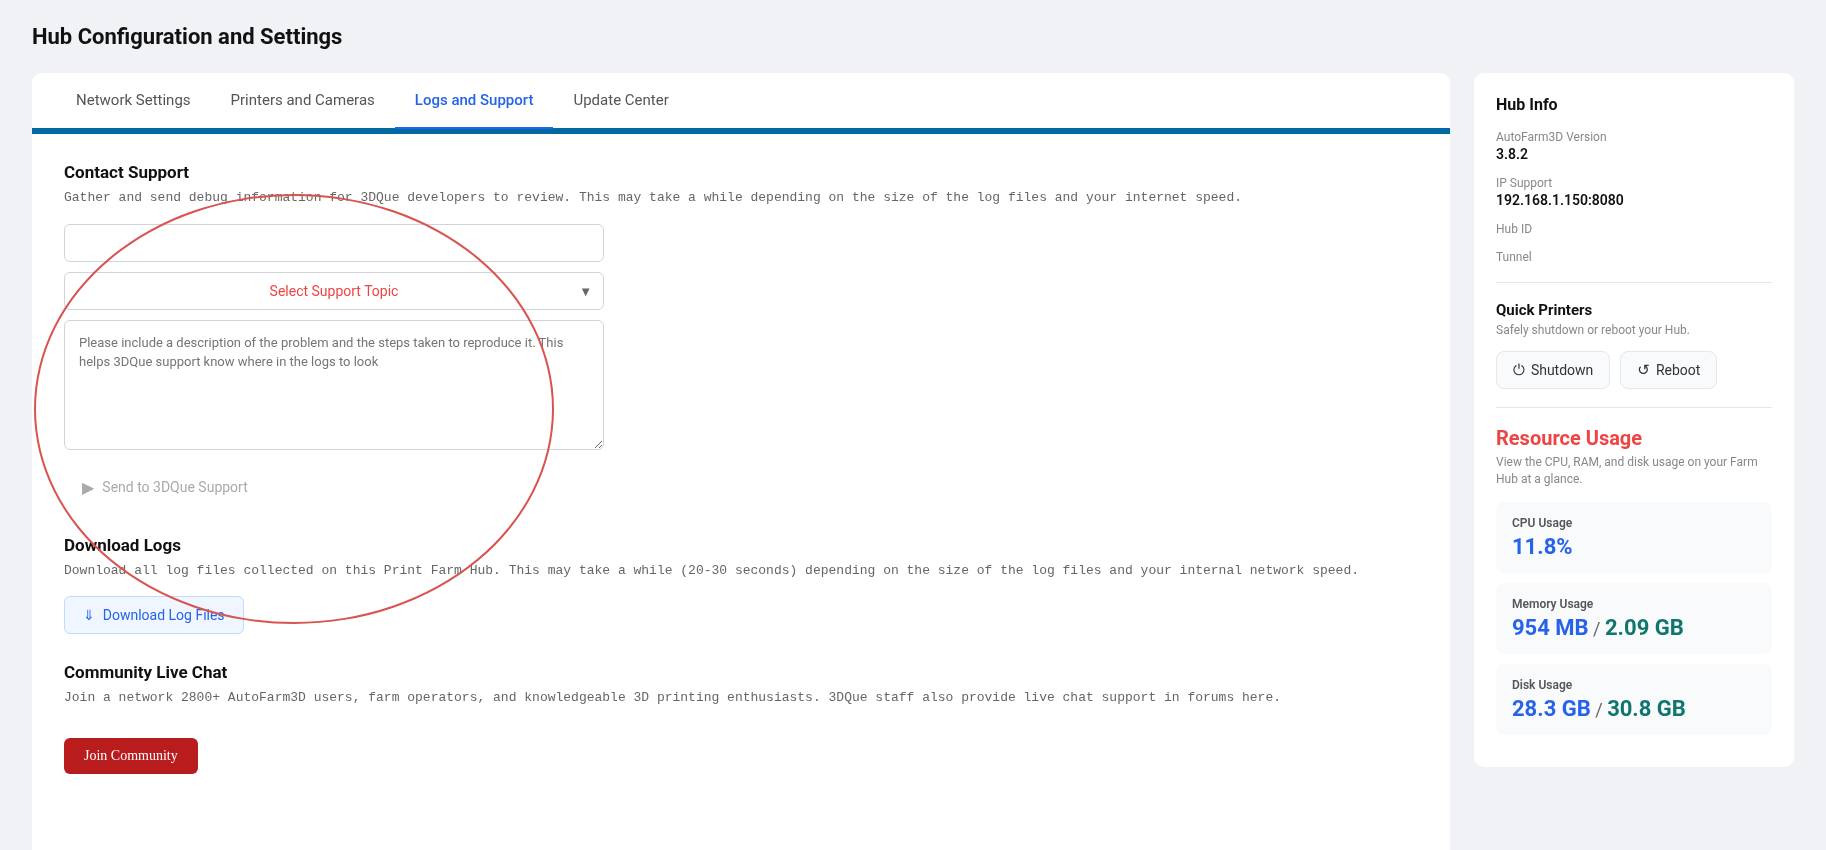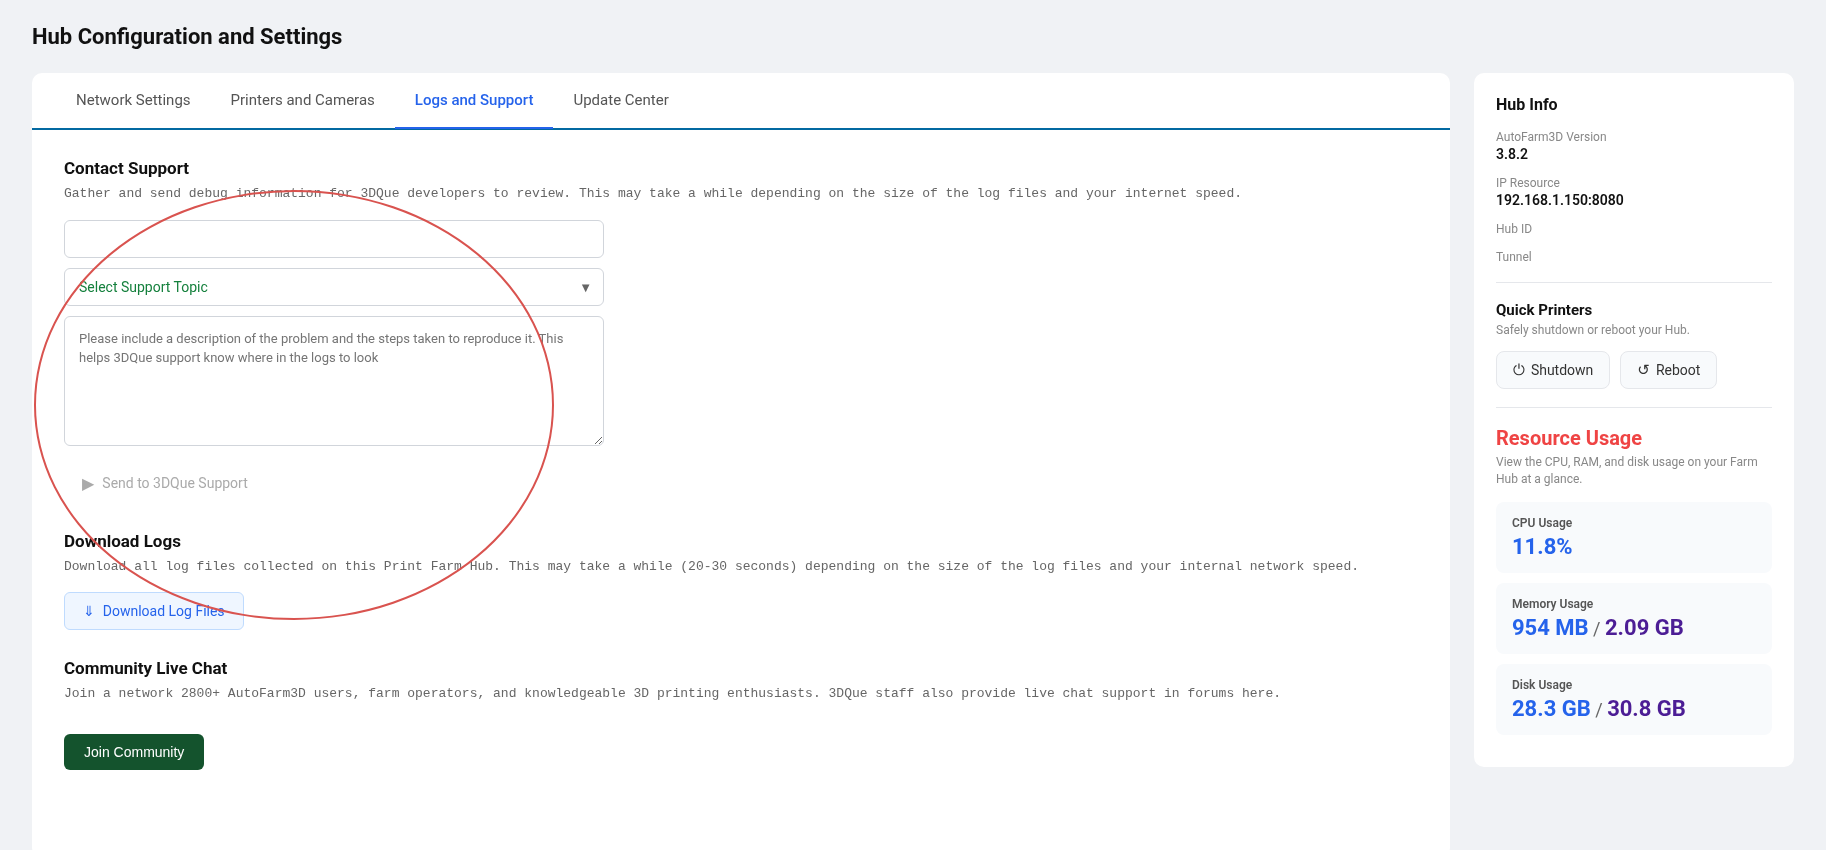--- a/index.html
+++ b/index.html
@@ -27,21 +27,21 @@
     .content-area {
       flex: 1;
       background: #fff;
       border-radius: 10px;
       padding: 0 0 32px 0;
       min-height: 700px;
     }
     
     .tabs {
       display: flex;
-      border-bottom: 2px solid #0369a1;
+      border-bottom: 6px solid #0369a1;
       padding: 0 24px;
     }
     .tab {
       padding: 18px 20px;
       font-size: 15px;
       color: #555;
       cursor: pointer;
       border-bottom: 2px solid transparent;
       margin-bottom: -1px;
       white-space: nowrap;
@@ -102,26 +102,27 @@
     .select-wrapper {
       position: relative;
       margin-bottom: 10px;
     }
     .topic-select {
       width: 100%;
       padding: 10px 14px;
       border: 1px solid #d1d5db;
       border-radius: 6px;
       font-size: 14px;
-      color: #15803d;
+      color: #ef4444;
       background: #fff;
       appearance: none;
       cursor: pointer;
       outline: none;
       font-family: inherit;
+      text-align: center;
     }
     .select-chevron {
       position: absolute;
       right: 12px;
       top: 50%;
       transform: translateY(-50%);
       pointer-events: none;
       color: #666;
       font-size: 13px;
     }
@@ -166,28 +167,28 @@
       font-size: 14px;
       cursor: pointer;
       font-family: inherit;
       margin-top: 14px;
     }
     
     .community-btn {
       display: inline-flex;
       align-items: center;
       padding: 10px 20px;
-      background: #14532d;
+      background: #b91c1c;
       border: none;
       border-radius: 6px;
       color: #fff;
       font-size: 14px;
       cursor: pointer;
       margin-top: 14px;
-      font-family: Liberation Sans, sans-serif;
+      font-family: Liberation Serif, serif;
     }
     
     .sidebar {
       width: 320px;
       flex-shrink: 0;
     }
     .sidebar-card {
       background: #fff;
       border-radius: 10px;
       padding: 22px;
@@ -269,21 +270,21 @@
       font-weight: 600;
       color: #555;
       margin-bottom: 4px;
     }
     .resource-value {
       font-size: 22px;
       font-weight: 700;
       color: #2563eb;
     }
     .resource-value .secondary {
-      color: #4c1d95;
+      color: #0f766e;
       font-size: 22px;
     }
     .resource-value .separator {
       color: #666;
       font-weight: 400;
       font-size: 18px;
     }
   </style>
 </head>
 <body>
@@ -358,21 +359,21 @@
       <div class="sidebar-card">
 
         <h3 class="hub-info-title">Hub Info</h3>
 
         <div class="info-row">
           <div class="info-label">AutoFarm3D Version</div>
           <div class="info-value">3.8.2</div>
         </div>
 
         <div class="info-row">
-          <div class="info-label">IP Resource</div>
+          <div class="info-label">IP Support</div>
           <div class="info-value">192.168.1.150:8080</div>
         </div>
 
         <div class="info-row">
           <div class="info-label">Hub ID</div>
           <div class="info-value"></div>
         </div>
 
         <div class="info-row">
           <div class="info-label">Tunnel</div>

